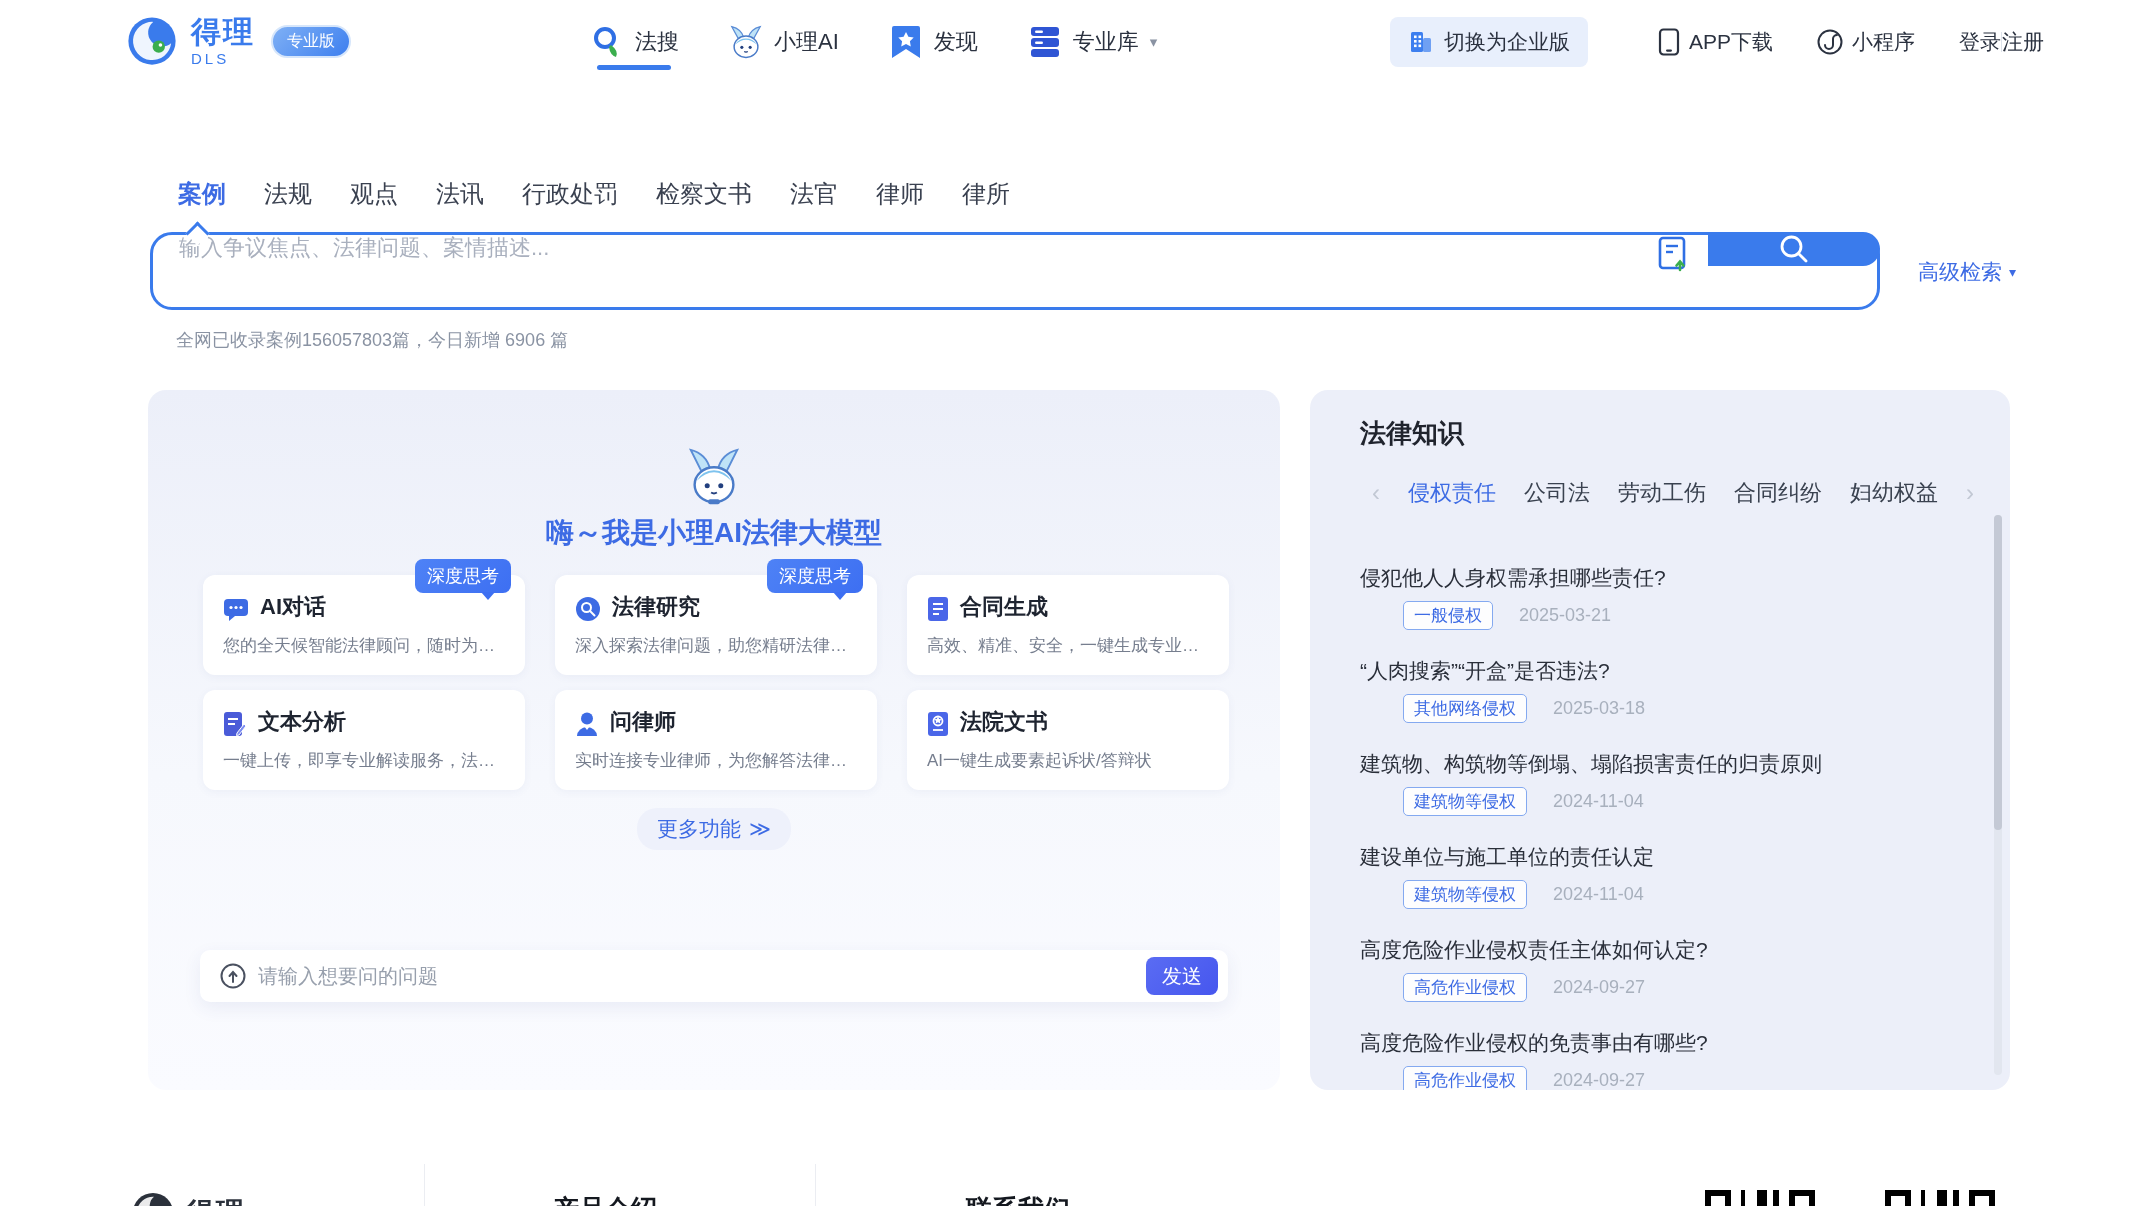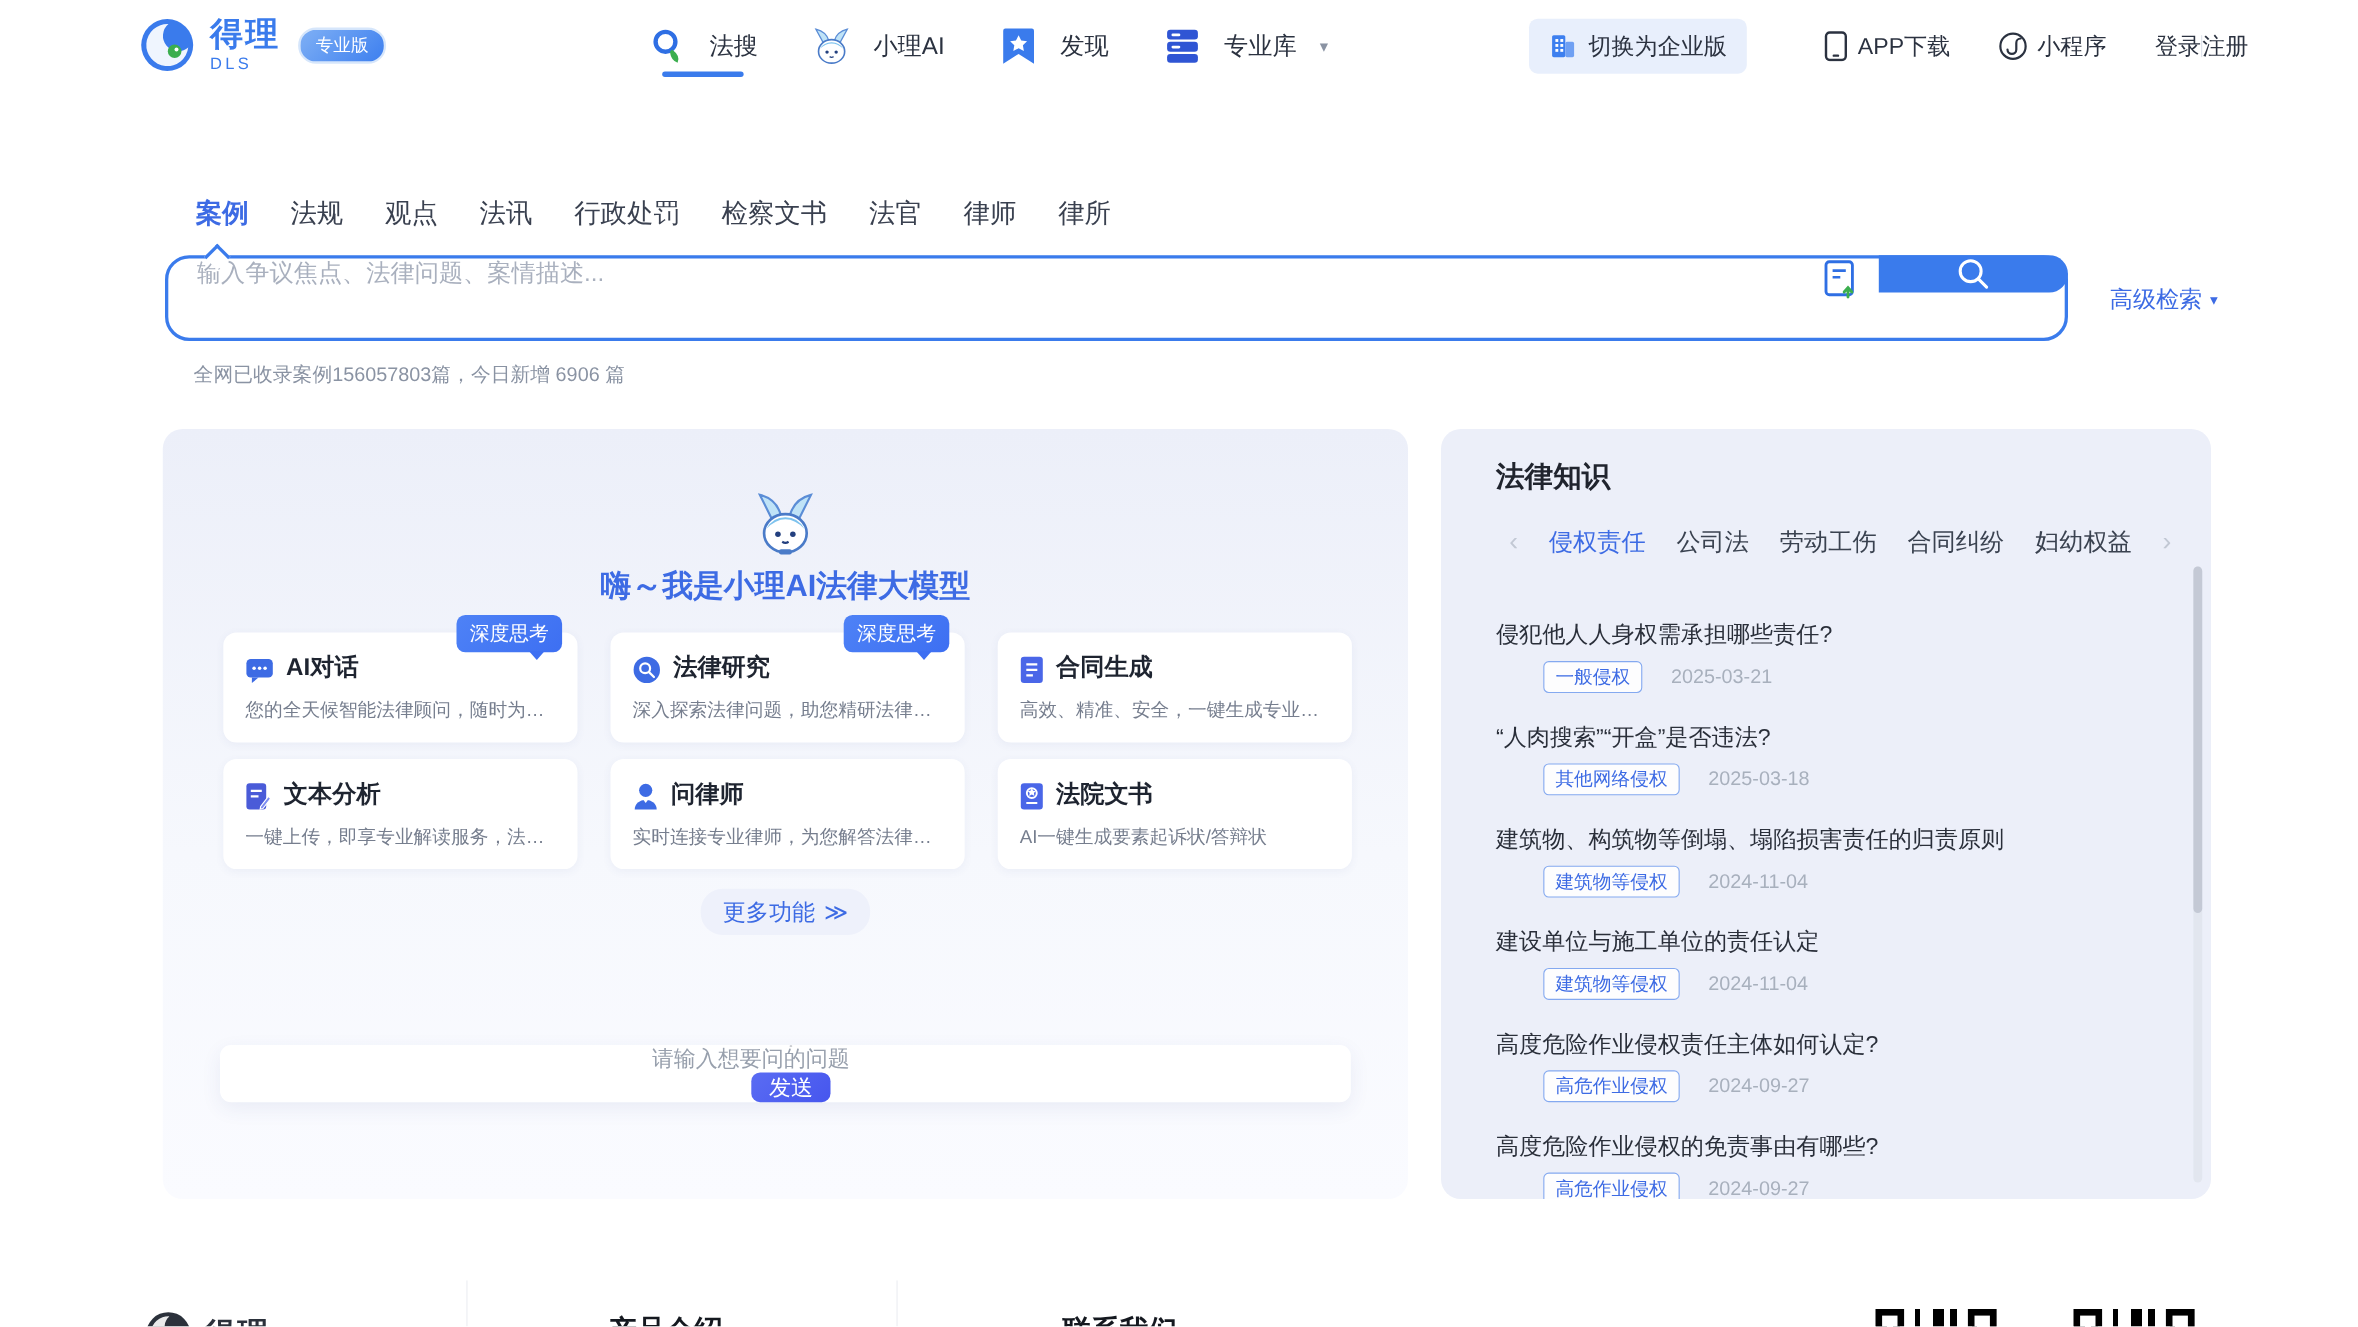--- a/index.html
+++ b/index.html
@@ -10,21 +10,21 @@
   
   .header { position:absolute; top:0; left:0; right:0; height:84px; background:#fff; }
   .logo { position:absolute; left:125px; top:14px; display:flex; align-items:center; gap:12px; cursor:pointer; }
   .logo-mark { width:54px; height:54px; }
   .logo-text { display:flex; flex-direction:column; line-height:1; }
   .logo-cn { font-size:30px; font-weight:bold; color:#3A7BEC; letter-spacing:2px; }
   .logo-en { font-size:15px; color:#3A7BEC; margin-top:4px; letter-spacing:3px; }
   .edition-badge { margin-left:4px; background:linear-gradient(135deg,#7FB0F5,#3D7FEF); color:#fff;
     font-size:16px; padding:4px 14px; border-radius:999px; border:2px solid #D6E6FB; }
   .nav { position:absolute; left:588px; top:0; height:84px; display:flex; align-items:center; gap:48px; }
-  .nav-item { position:relative; display:flex; align-items:center; gap:19px; height:84px; cursor:pointer;
+  .nav-item { position:relative; display:flex; align-items:center; gap:9px; height:84px; cursor:pointer;
     font-size:22px; color:#2B3240; }
   .nav-item .nav-ic { width:38px; height:38px; display:flex; align-items:center; justify-content:center; }
   .nav-item.active::after { content:''; position:absolute; left:50%; transform:translateX(-50%);
     bottom:14px; width:74px; height:5px; border-radius:3px; background:#3A7BEC; }
   .nav-caret { font-size:15px; color:#8A93A3; margin-left:2px; }
   .header-right { position:absolute; right:100px; top:0; height:84px; display:flex; align-items:center; gap:44px; }
   .enterprise-btn { display:flex; align-items:center; gap:10px; background:#E8EFFC; border-radius:8px;
     padding:11px 18px; font-size:21px; color:#2B3240; cursor:pointer; margin-right:26px; }
   .hr-item { display:flex; align-items:center; gap:9px; font-size:21px; color:#2B3240; cursor:pointer; }
   .auth { display:flex; align-items:center; font-size:21px; color:#2B3240; }
@@ -69,21 +69,21 @@
     overflow:hidden; text-overflow:ellipsis; }
   .deep-badge { position:absolute; top:-16px; right:14px; background:linear-gradient(135deg,#4E82F6,#3D6FF2);
     color:#fff; font-size:18px; padding:5px 12px; border-radius:8px; }
   .deep-badge::after { content:''; position:absolute; bottom:-7px; right:16px; width:0; height:0;
     border-left:7px solid transparent; border-right:7px solid transparent; border-top:8px solid #3D6FF2; }
   .more-btn { position:absolute; top:418px; left:50%; transform:translateX(-50%); display:flex; gap:8px;
     align-items:center; background:#EEF1FB; border-radius:20px; padding:7px 20px; color:#3D6BE4;
     font-size:21px; cursor:pointer; }
   .ask-bar { position:absolute; top:560px; left:52px; width:1028px; height:52px; background:#fff;
     border-radius:10px; box-shadow:0 6px 18px rgba(50,70,140,0.08); display:flex; align-items:center;
-    padding:0 10px 0 20px;flex-direction:column; }
+    padding:0 10px 0 20px; }
   .ask-input { flex:1; border:none; outline:none; font-size:20px; color:#333; margin-left:12px;
     background:transparent; font-family:inherit; }
   .ask-input::placeholder { color:#98A0AD; }
   .send-btn { width:72px; height:38px; border:none; border-radius:8px; color:#fff; font-size:20px;
     background:linear-gradient(135deg,#5A6CF3,#4656EE); cursor:pointer; font-family:inherit; }
 
   
   .knowledge { position:absolute; top:390px; left:1310px; width:700px; height:700px; border-radius:18px;
     background:#ECEFF9; overflow:hidden; }
   .k-title { position:absolute; top:26px; left:50px; font-size:26px; font-weight:bold; color:#20242E; }

